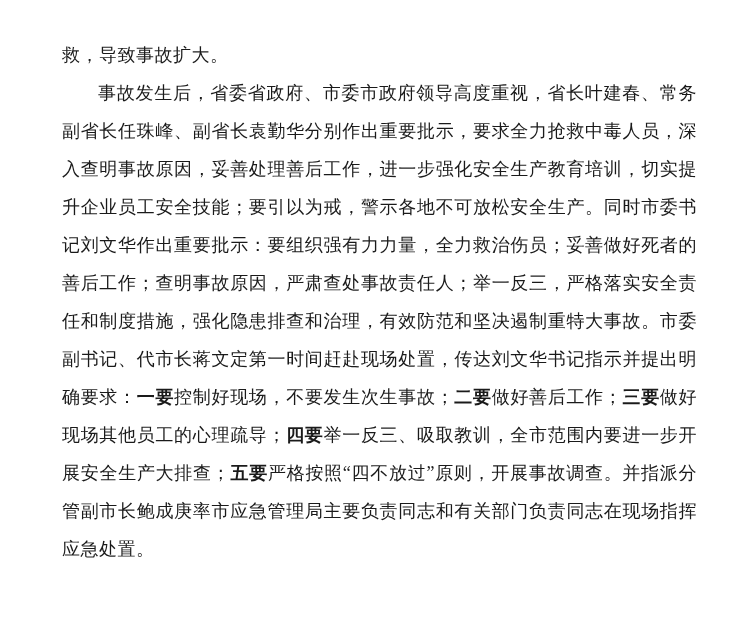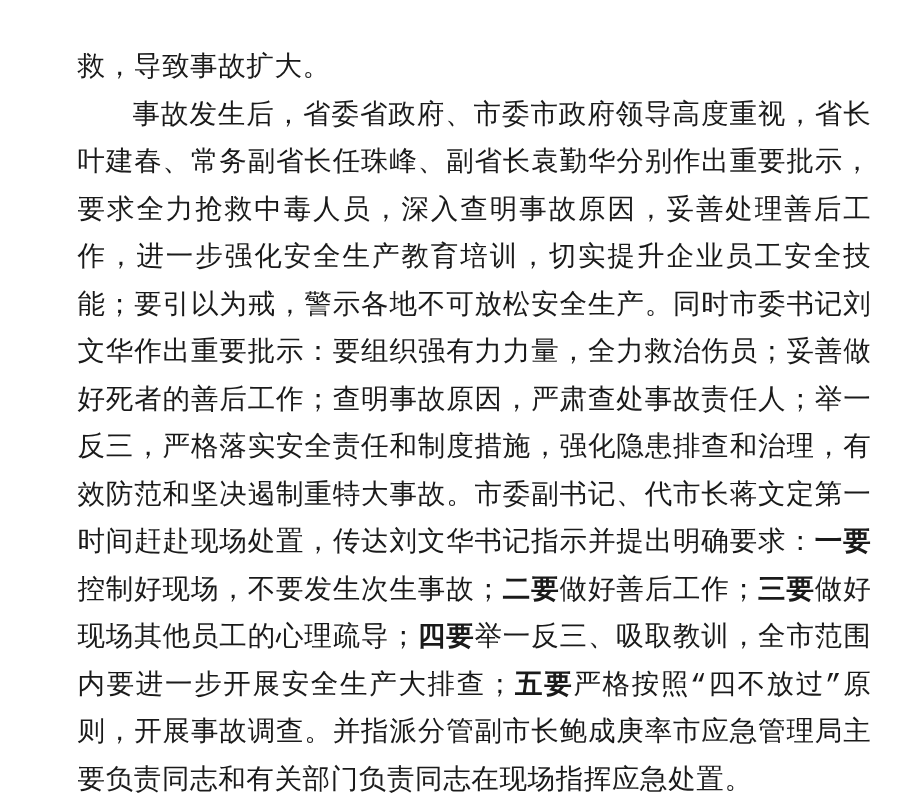--- a/index.html
+++ b/index.html
@@ -13,26 +13,25 @@
     width: 739px;
     height: 637px;
     background: #ffffff;
     padding: 36px 42px 0 62px;
     overflow: hidden;
     font-family: "Liberation Serif", "DejaVu Serif", serif;
     color: #1a1a1a;
   }
   .doc-text p {
     margin: 0;
-    font-size: 22px;
+    font-size: 18px;
     line-height: 38px;
     text-align: justify;
     letter-spacing: 0.5px;
     word-break: break-all;
-    font-family: Liberation Mono, monospace;
   }
   .doc-text p.indent {
     text-indent: 2em;
   }
   .seg-bold {
     font-weight: 700;
   }
 </style>
 </head>
 <body>

